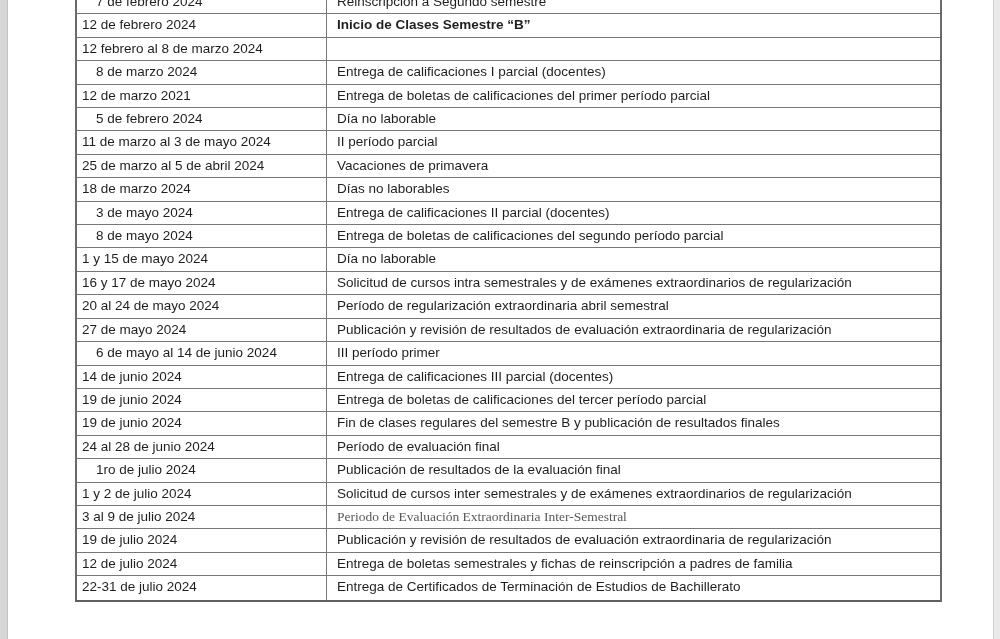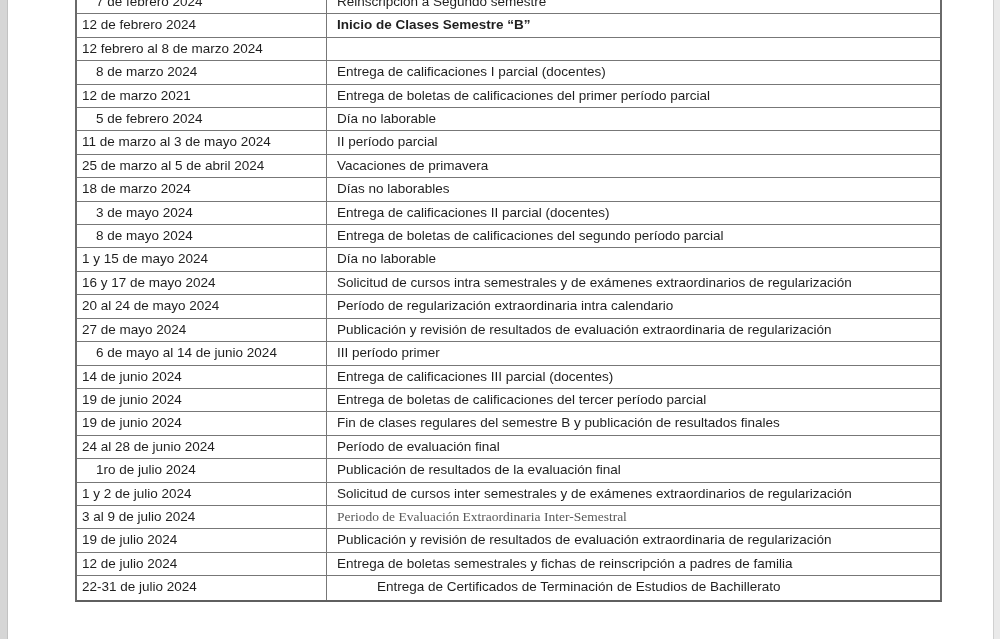--- a/index.html
+++ b/index.html
@@ -29,21 +29,21 @@
     border-left: 2px solid #6a6a6a;
     border-right: 2px solid #6a6a6a;
     border-bottom: 2px solid #5f5f5f;
     background: #ffffff;
   }
   .cal-row {
     display: flex;
     height: 23.42px;
     border-bottom: 1.5px solid #777777;
   }
-  .cal-row:last-child { border-bottom: none; gap: 40px; }
+  .cal-row:last-child { border-bottom: none; }
   .cell {
     font-size: 13.5px;
     color: #1f1f1f;
     line-height: 21.9px;
     white-space: nowrap;
     overflow: hidden;
   }
   .cell-date {
     width: 250px;
     flex: 0 0 250px;
@@ -131,21 +131,21 @@
     <div class="cell cell-desc">Día no laborable</div>
   </div>
 
   <div class="cal-row">
     <div class="cell cell-date">16 y 17 de mayo 2024</div>
     <div class="cell cell-desc">Solicitud de cursos intra semestrales y de exámenes extraordinarios de regularización</div>
   </div>
 
   <div class="cal-row">
     <div class="cell cell-date">20 al 24 de mayo 2024</div>
-    <div class="cell cell-desc">Período de regularización extraordinaria intra calendario</div>
+    <div class="cell cell-desc">Período de regularización extraordinaria abril semestral</div>
   </div>
 
   <div class="cal-row">
     <div class="cell cell-date">27 de mayo 2024</div>
     <div class="cell cell-desc">Publicación y revisión de resultados de evaluación extraordinaria de regularización</div>
   </div>
 
   <div class="cal-row indent">
     <div class="cell cell-date">6 de mayo al 14 de junio 2024</div>
     <div class="cell cell-desc">III período primer</div>

